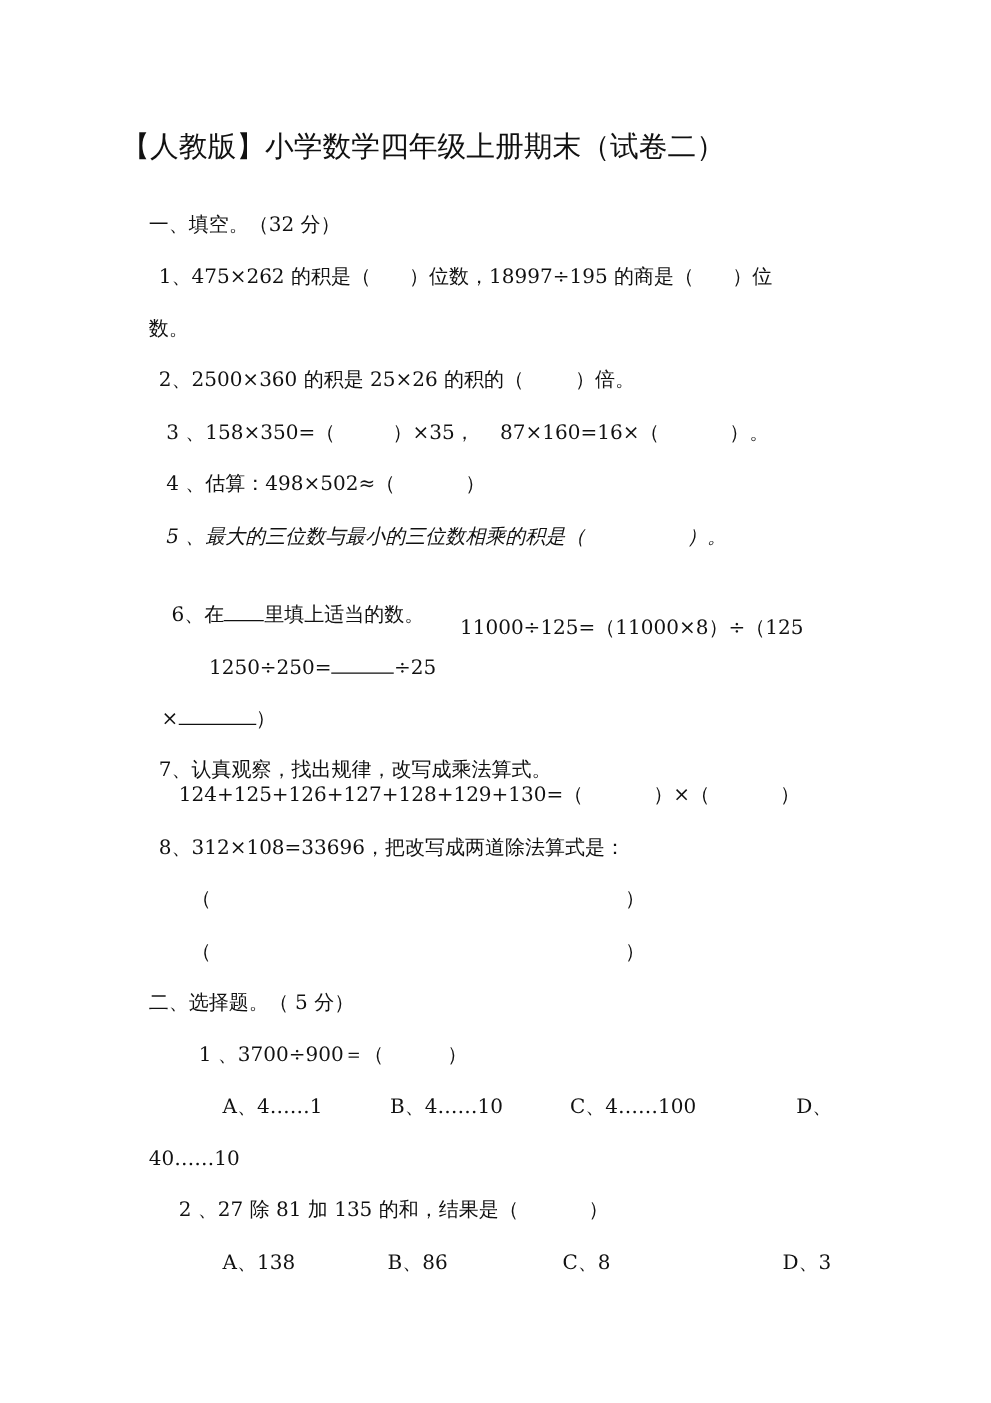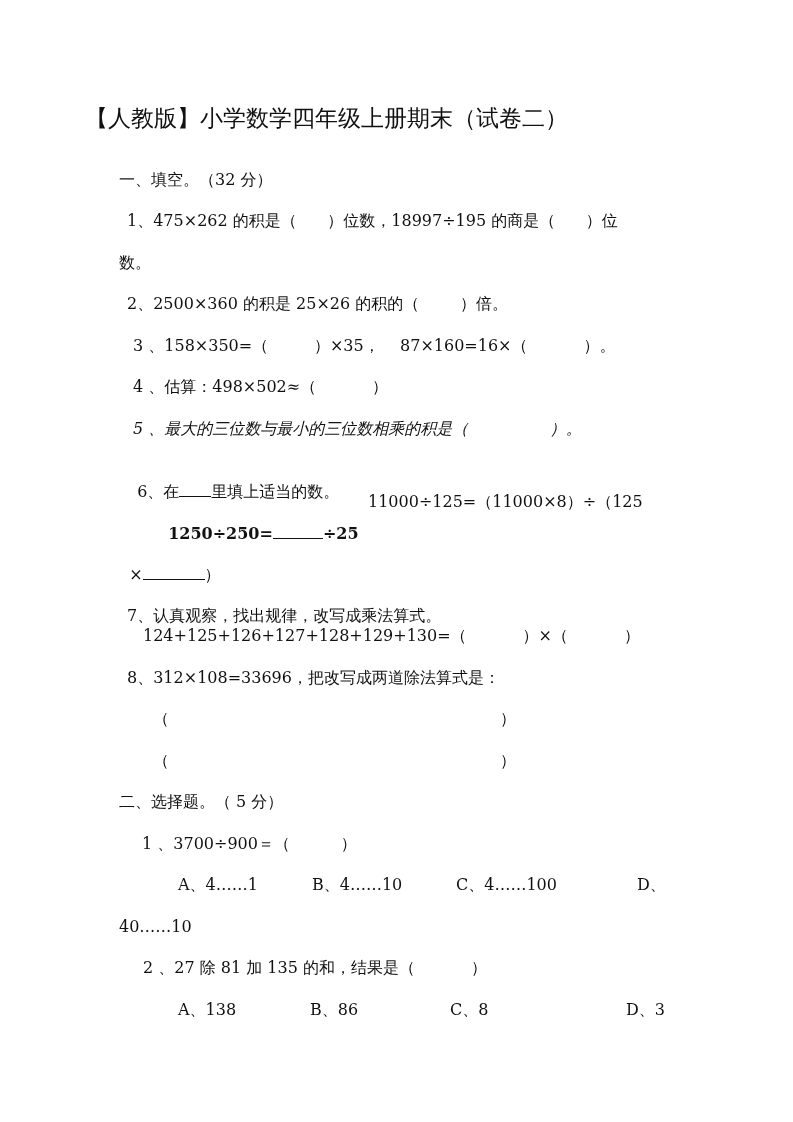--- a/index.html
+++ b/index.html
@@ -1,58 +1,58 @@
 <!DOCTYPE html>
 <html><head>
   <meta charset="utf-8">
   <style>
     html, body { margin: 0; padding: 0; background: #ffffff; }
     body { width: 793px; height: 1122px; position: relative; overflow: hidden;
            font-family: "DejaVu Serif", "Liberation Serif", serif; color: #111; }
     .ln { position: absolute; white-space: pre; font-size: 16px; line-height: 20px; }
-    .title { position: absolute; left: 4px; width: 645px; top: 104px; text-align: center;
+    .title { position: absolute; left: 16px; width: 645px; top: 104px; text-align: center;
              font-size: 23px; line-height: 28px; white-space: pre; }
     .blank { display: inline-block; border-bottom: 1px solid #111; height: 16px; vertical-align: baseline; }
   </style>
 </head>
 <body>
 
 <div class="title">【人教版】小学数学四年级上册期末（试卷二）</div>
 
 <div class="ln" style="left:119px;top:170px;">一、填空。（32 分）</div>
 <div class="ln" style="left:127px;top:211px;">1、475×262 的积是（      ）位数，18997÷195 的商是（      ）位</div>
 <div class="ln" style="left:119px;top:253px;">数。</div>
 <div class="ln" style="left:127px;top:294px;">2、2500×360 的积是 25×26 的积的（        ）倍。</div>
 <div class="ln" style="left:133px;top:336px;">3 、158×350=（         ）×35，    87×160=16×（           ）。</div>
 <div class="ln" style="left:133px;top:377px;">4 、估算：498×502≈（           ）</div>
 <div class="ln" style="left:133px;top:419px;font-style:italic;">5 、最大的三位数与最小的三位数相乘的积是（                ）。</div>
 
 <div class="ln" style="left:127px;top:460px;">
   <span>6、在</span><span class="blank" style="width:32px;"></span><span>里填上适当的数。</span>
 </div>
 
-<div class="ln" style="left:157px;top:502px;font-weight:bold;">
+<div class="ln" style="left:157px;top:502px;">
   <span>1250÷250=</span><span class="blank" style="width:50px;"></span><span>÷25</span>
 </div>
 <div class="ln" style="left:368px;top:492px;text-align:center;">11000÷125=（11000×8）÷（125</div>
 <div class="ln" style="left:119px;top:543px;">
   <span>×</span><span class="blank" style="width:62px;"></span><span>）</span>
 </div>
 
 <div class="ln" style="left:127px;top:606px;">7、认真观察，找出规律，改写成乘法算式。</div>
 <div class="ln" style="left:143px;top:626px;">124+125+126+127+128+129+130=（           ）×（           ）</div>
 <div class="ln" style="left:127px;top:668px;">8、312×108=33696，把改写成两道除法算式是：</div>
 
 <div class="ln" style="left:153px;top:709px;">（</div>
 <div class="ln" style="left:500px;top:709px;">）</div>
 <div class="ln" style="left:153px;top:751px;">（</div>
 <div class="ln" style="left:500px;top:751px;">）</div>
 
 <div class="ln" style="left:119px;top:792px;text-align:center;">二、选择题。（ 5 分）</div>
-<div class="ln" style="left:142px;top:834px;">1 、3700÷900＝（          ）</div>
+<div class="ln" style="left:159px;top:834px;">1 、3700÷900＝（          ）</div>
 
 <div class="ln" style="left:178px;top:875px;">A、4……1</div>
 <div class="ln" style="left:312px;top:875px;">B、4……10</div>
 <div class="ln" style="left:456px;top:875px;">C、4……100</div>
 <div class="ln" style="left:637px;top:875px;">D、</div>
 <div class="ln" style="left:119px;top:917px;">40……10</div>
 
 <div class="ln" style="left:143px;top:958px;text-align:right;">2 、27 除 81 加 135 的和，结果是（           ）</div>
 <div class="ln" style="left:178px;top:1000px;">A、138</div>
 <div class="ln" style="left:310px;top:1000px;">B、86</div>

